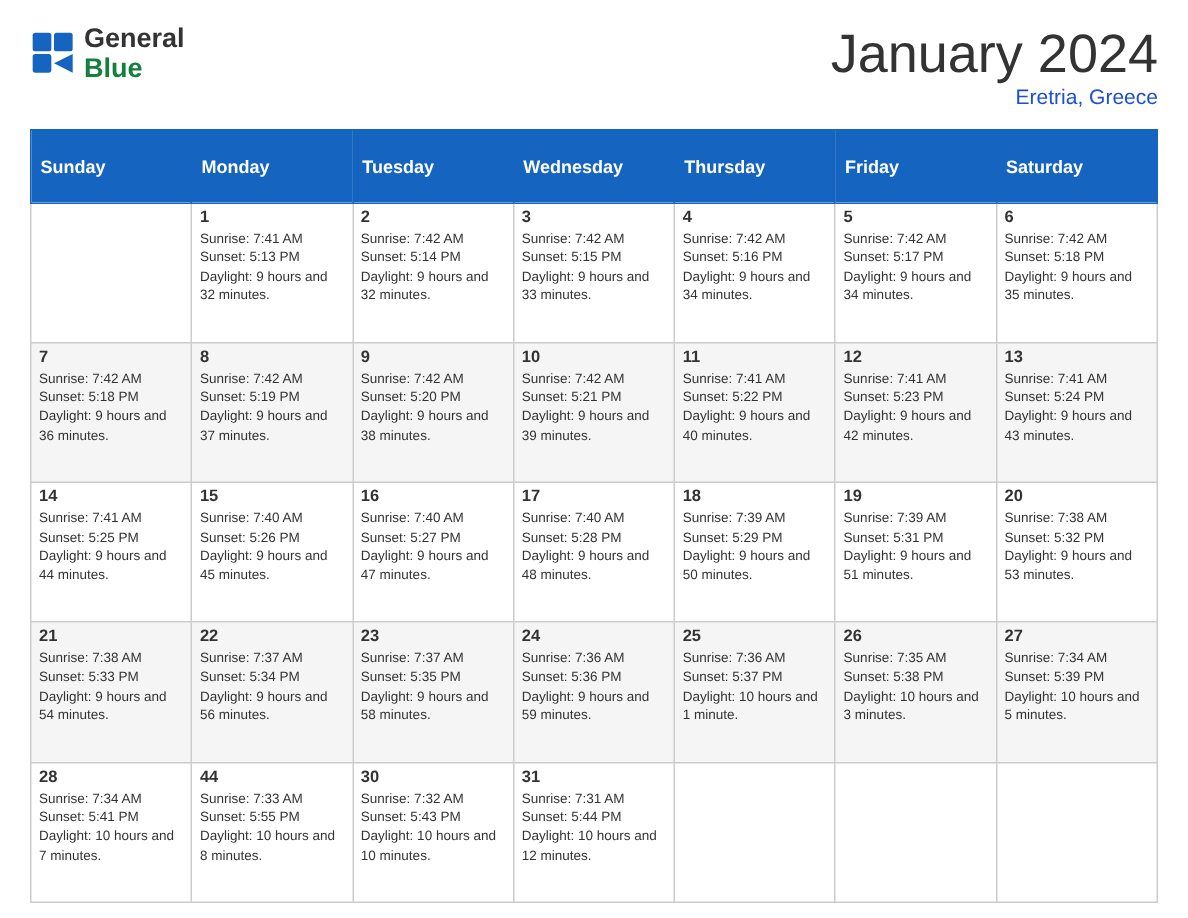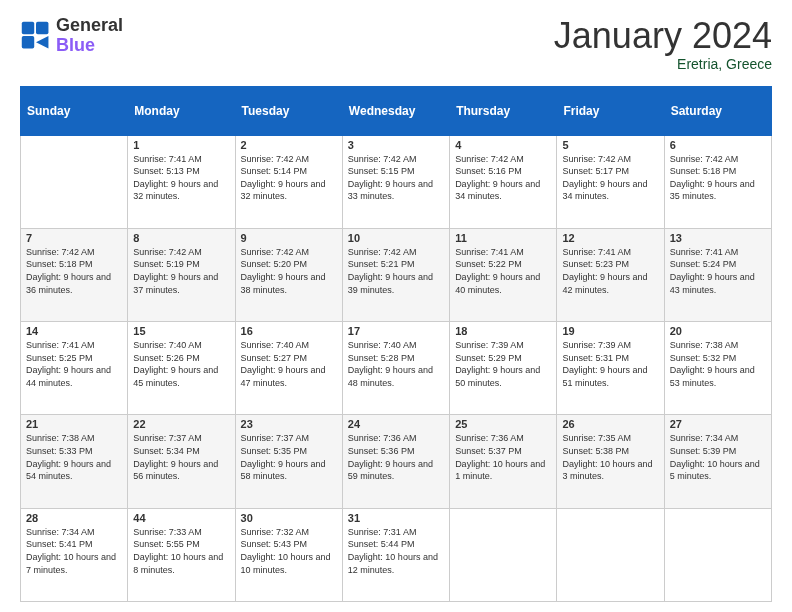--- a/index.html
+++ b/index.html
@@ -33,39 +33,39 @@
       line-height: 1.1;
     }
     .logo-general {
       font-size: 18px;
       font-weight: bold;
       color: #333;
     }
     .logo-blue {
       font-size: 18px;
       font-weight: bold;
-      color: #8b5cf6;
+      color: #15803d;
     }
     .logo-icon {
       width: 32px;
       height: 32px;
       margin-right: 4px;
     }
     .title-block {
       text-align: right;
     }
     .month-title {
       font-size: 36px;
       font-weight: normal;
       color: #333;
       line-height: 1.1;
     }
     .location {
       font-size: 14px;
-      color: #14532d;
+      color: #1d4ed8;
       text-align: right;
     }
     .calendar-table {
       width: 100%;
       border-collapse: collapse;
       flex: 1;
     }
     .calendar-table th {
       background-color: #1565C0;
       color: #fff;

